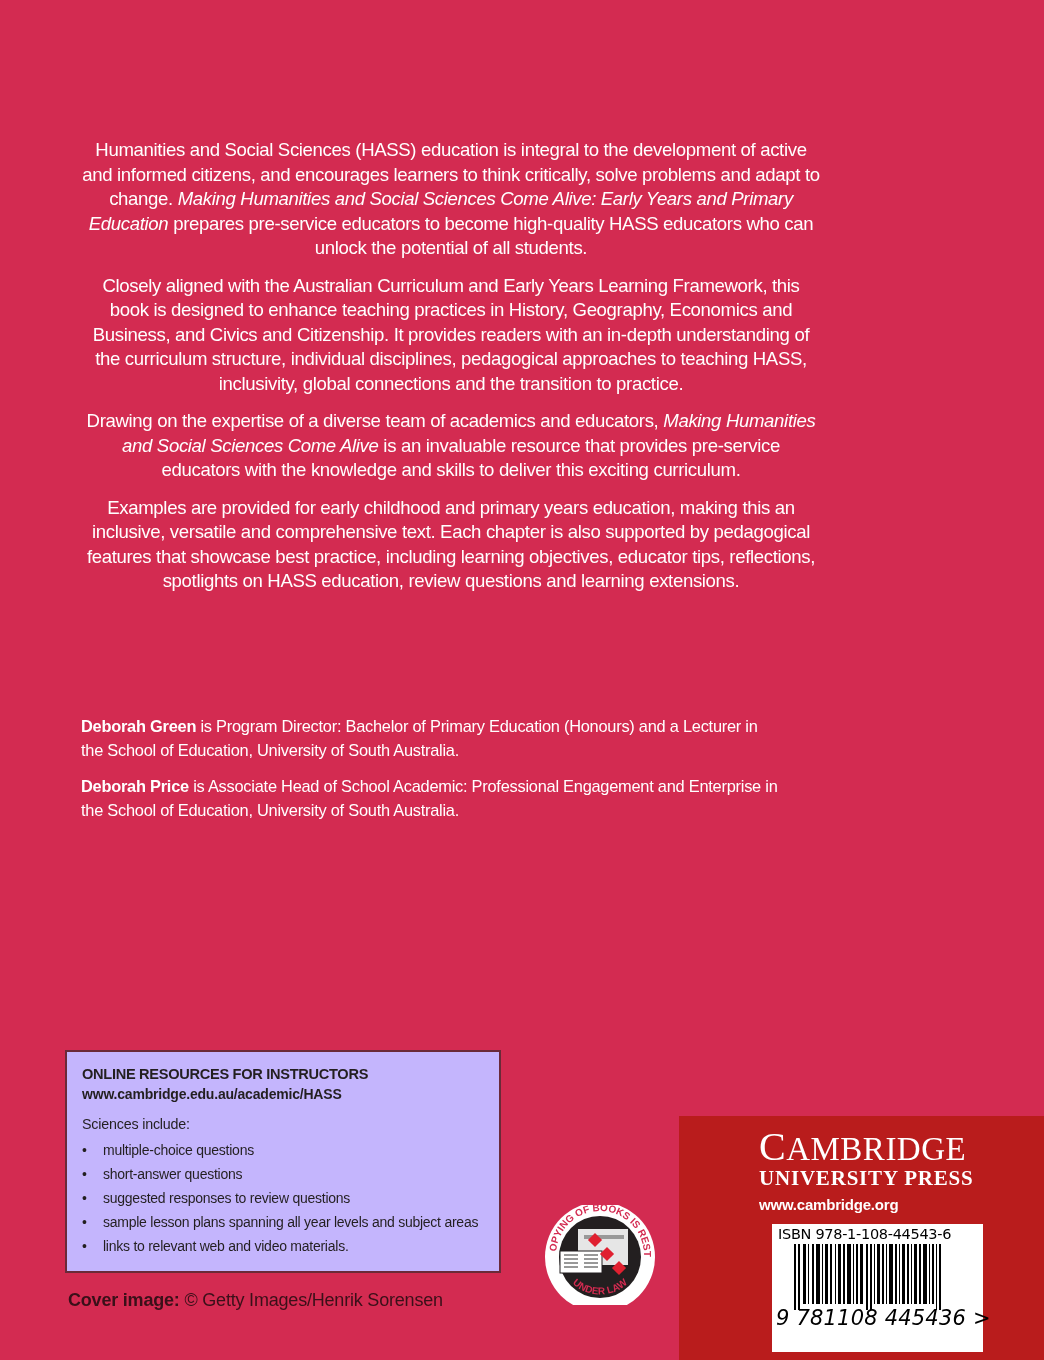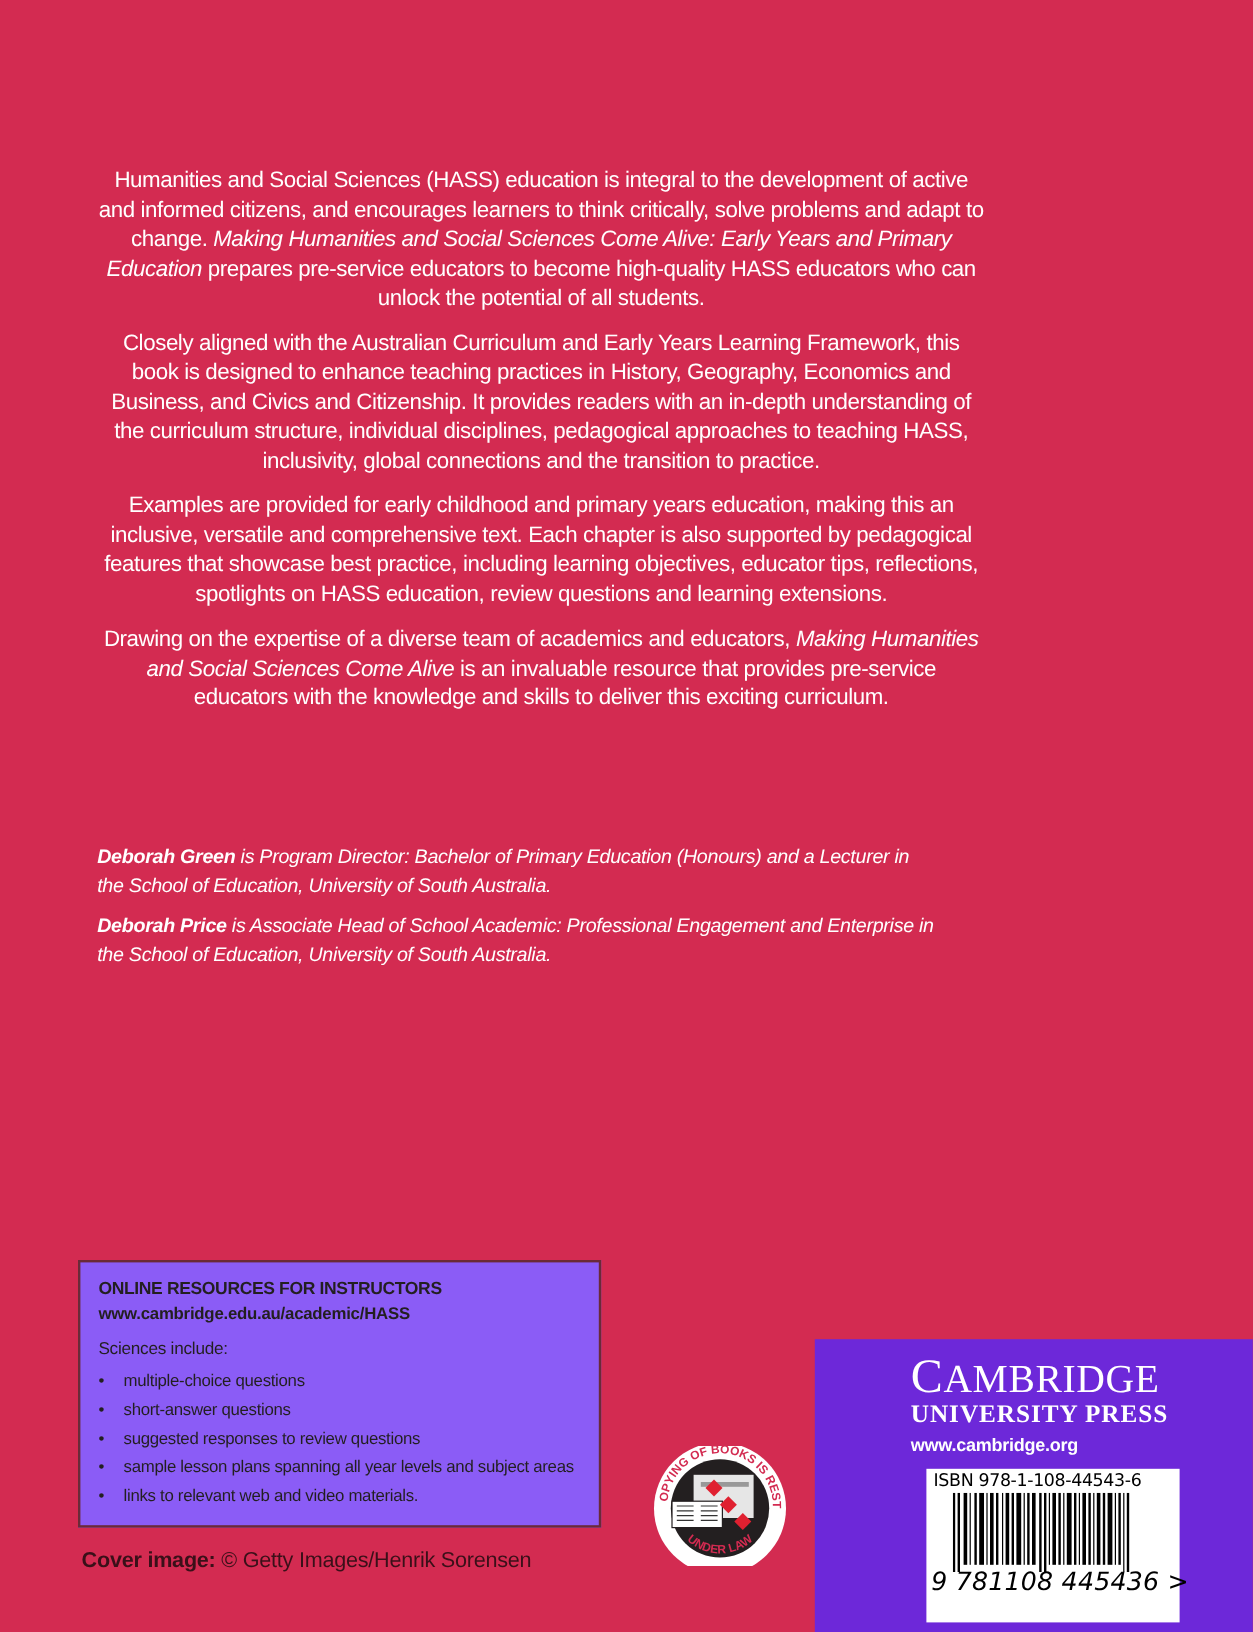--- a/index.html
+++ b/index.html
@@ -13,42 +13,42 @@
       color: #ffffff; font-size: 18.6px; line-height: 24.5px;
       letter-spacing: -0.35px;
       text-align: center;
     }
     .blurb p { margin: 0 0 13px 0; }
     .blurb em { font-style: italic; }
     .bios {
       position: absolute; left: 81px; top: 702px; width: 700px;
       color: #ffffff; font-size: 16.4px; line-height: 24px; letter-spacing: -0.25px;
     }
-    .bios p { margin: 0 0 10px 0; font-style: italic; }
+    .bios p { margin: 12px 0 10px 0; }
     .bios b { font-weight: bold; }
     .resources-box {
       position: absolute; left: 65px; top: 1050px; width: 436px; height: 223px;
-      background: #8b5cf6; border: 2px solid #6a2a38; box-sizing: border-box;
+      background: #c4b5fd; border: 2px solid #6a2a38; box-sizing: border-box;
       padding: 12px 0 0 15px; color: #231f20;
     }
     .res-title { font-weight: bold; font-size: 14.6px; line-height: 20px; letter-spacing: -0.3px; }
     .res-url { font-weight: bold; font-size: 14px; line-height: 20px; letter-spacing: -0.2px; margin-bottom: 10px; }
     .res-intro { font-size: 14.3px; line-height: 20px; letter-spacing: -0.2px; margin-bottom: 4px; }
     .res-list { list-style: none; margin: 0; padding: 0; }
     .res-list li { font-size: 14px; line-height: 24px; letter-spacing: -0.25px; display: flex; }
     .res-list .bullet { width: 21px; flex: none; }
     .credit {
       position: absolute; left: 68px; top: 1290px; font-size: 18px; color: #3a1019;
       letter-spacing: -0.2px;
     }
     .credit b { font-weight: bold; }
     .seal { position: absolute; left: 536px; top: 1205px; width: 128px; height: 100px; }
     .publisher-panel {
       position: absolute; left: 679px; top: 1116px; width: 365px; height: 244px;
-      background: #6d28d9;
+      background: #b91c1c;
     }
     .pub-name {
       position: absolute; left: 80px; top: 14px; color: #ffffff;
       font-family: "Liberation Serif", serif; font-size: 33px; letter-spacing: 0.5px; line-height: 34px;
     }
     .pub-name .big { font-size: 40px; }
     .pub-sub {
       position: absolute; left: 80px; top: 50px; color: #ffffff;
       font-family: "Liberation Serif", serif; font-size: 21px; letter-spacing: 0.8px; font-weight: bold;
     }
@@ -68,22 +68,22 @@
       position: absolute; left: 4px; top: 82px; font-family: "DejaVu Sans", sans-serif;
       font-size: 21px; color: #000; letter-spacing: 0.2px; white-space: pre; font-style: italic;
     }
   </style>
 </head>
 <body>
 
 <div class="blurb">
   <p><span>Humanities and Social Sciences (HASS) education is integral to the development of active and informed citizens, and encourages learners to think critically, solve problems and adapt to change. </span><em>Making Humanities and Social Sciences Come Alive: Early Years and Primary Education</em><span> prepares pre-service educators to become high-quality HASS educators who can unlock the potential of all students.</span></p>
   <p>Closely aligned with the Australian Curriculum and Early Years Learning Framework, this book is designed to enhance teaching practices in History, Geography, Economics and Business, and Civics and Citizenship. It provides readers with an in-depth understanding of the curriculum structure, individual disciplines, pedagogical approaches to teaching HASS, inclusivity, global connections and the transition to practice.</p>
+  <p><span>Drawing on the expertise of a diverse team of academics and educators, </span><em>Making Humanities and Social Sciences Come Alive</em><span> is an invaluable resource that provides pre-service educators with the knowledge and skills to deliver this exciting curriculum.</span></p>
   <p>Examples are provided for early childhood and primary years education, making this an inclusive, versatile and comprehensive text. Each chapter is also supported by pedagogical features that showcase best practice, including learning objectives, educator tips, reflections, spotlights on HASS education, review questions and learning extensions.</p>
-  <p><span>Drawing on the expertise of a diverse team of academics and educators, </span><em>Making Humanities and Social Sciences Come Alive</em><span> is an invaluable resource that provides pre-service educators with the knowledge and skills to deliver this exciting curriculum.</span></p>
 </div>
 
 <div class="bios">
   <p><b>Deborah Green</b><span> is Program Director: Bachelor of Primary Education (Honours) and a Lecturer in the School of Education, University of South Australia.</span></p>
   <p><b>Deborah Price</b><span> is Associate Head of School Academic: Professional Engagement and Enterprise in the School of Education, University of South Australia.</span></p>
 </div>
 
 <div class="resources-box">
   <div class="res-title">ONLINE RESOURCES FOR INSTRUCTORS</div>
   <div class="res-url">www.cambridge.edu.au/academic/HASS</div>

